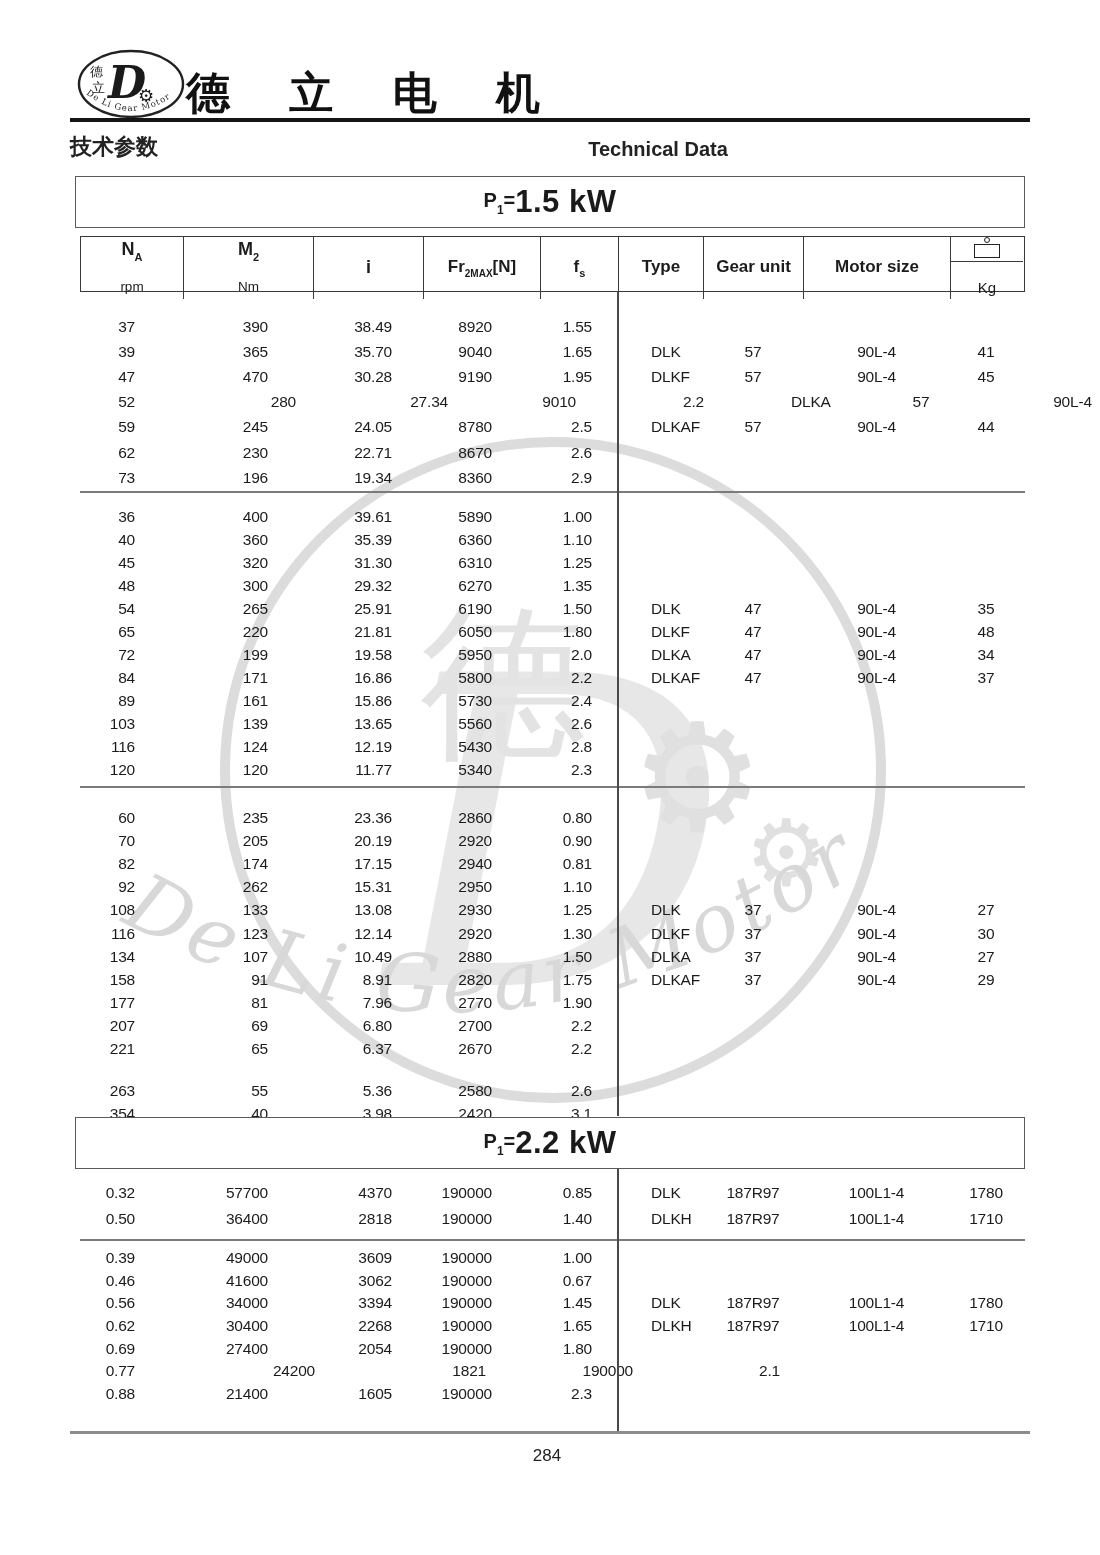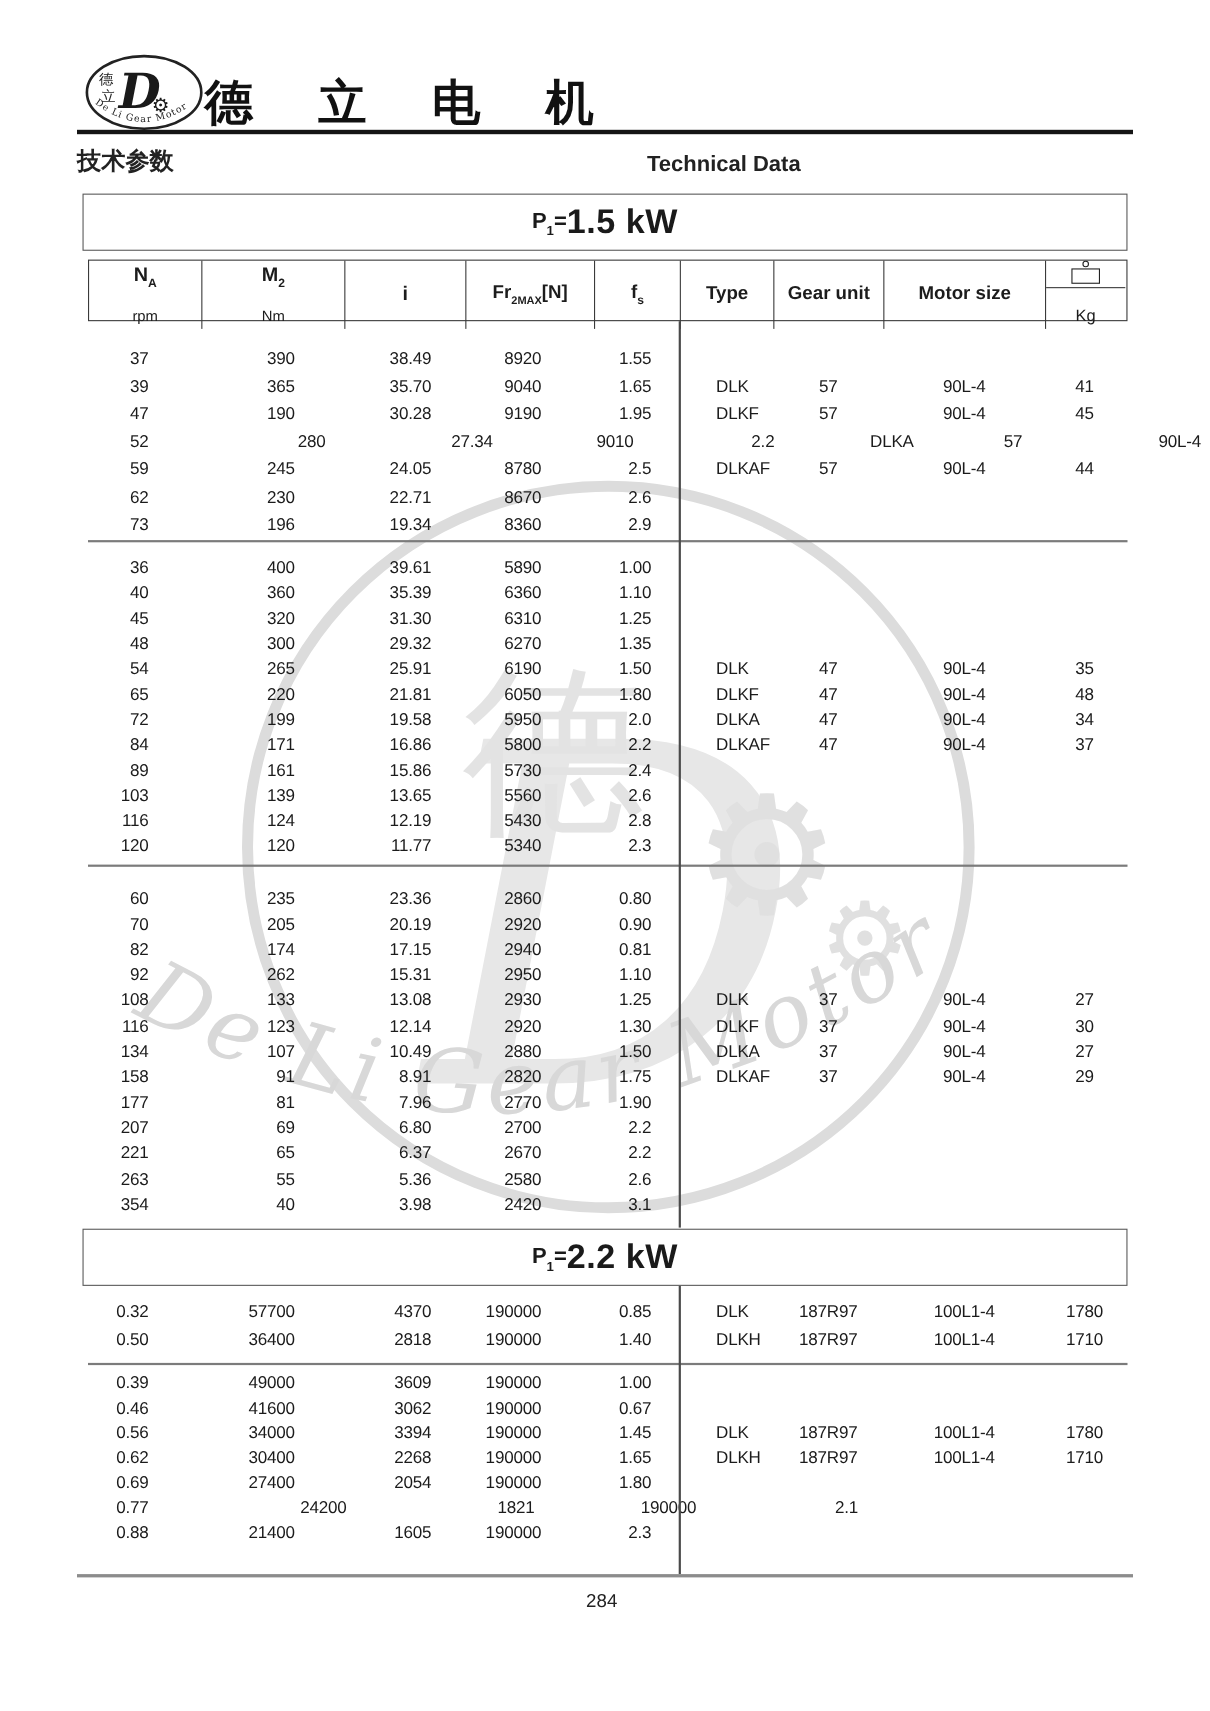--- a/index.html
+++ b/index.html
@@ -184,21 +184,21 @@
           <div class="cell c3">35.70</div>
           <div class="cell c4">9040</div>
           <div class="cell c5">1.65</div>
           <div class="cell c6">DLK</div>
           <div class="cell c7">57</div>
           <div class="cell c8">90L-4</div>
           <div class="cell c9">41</div>
         </div>
         <div class="row" style="height: 25.2px;">
           <div class="cell c1">47</div>
-          <div class="cell c2">190</div>
+          <div class="cell c2">470</div>
           <div class="cell c3">30.28</div>
           <div class="cell c4">9190</div>
           <div class="cell c5">1.95</div>
           <div class="cell c6">DLKF</div>
           <div class="cell c7">57</div>
           <div class="cell c8">90L-4</div>
           <div class="cell c9">45</div>
         </div>
         <div class="row" style="height: 25.2px; gap: 28px;">
           <div class="cell c1">52</div>
@@ -494,21 +494,21 @@
           <div class="cell c1">221</div>
           <div class="cell c2">65</div>
           <div class="cell c3">6.37</div>
           <div class="cell c4">2670</div>
           <div class="cell c5">2.2</div>
           <div class="cell c6"></div>
           <div class="cell c7"></div>
           <div class="cell c8"></div>
           <div class="cell c9"></div>
         </div>
-        <div class="row" style="height: 23.2px;">
+        <div class="row" style="height: 23.2px; margin-top: 18px;">
           <div class="cell c1">263</div>
           <div class="cell c2">55</div>
           <div class="cell c3">5.36</div>
           <div class="cell c4">2580</div>
           <div class="cell c5">2.6</div>
           <div class="cell c6"></div>
           <div class="cell c7"></div>
           <div class="cell c8"></div>
           <div class="cell c9"></div>
         </div>

